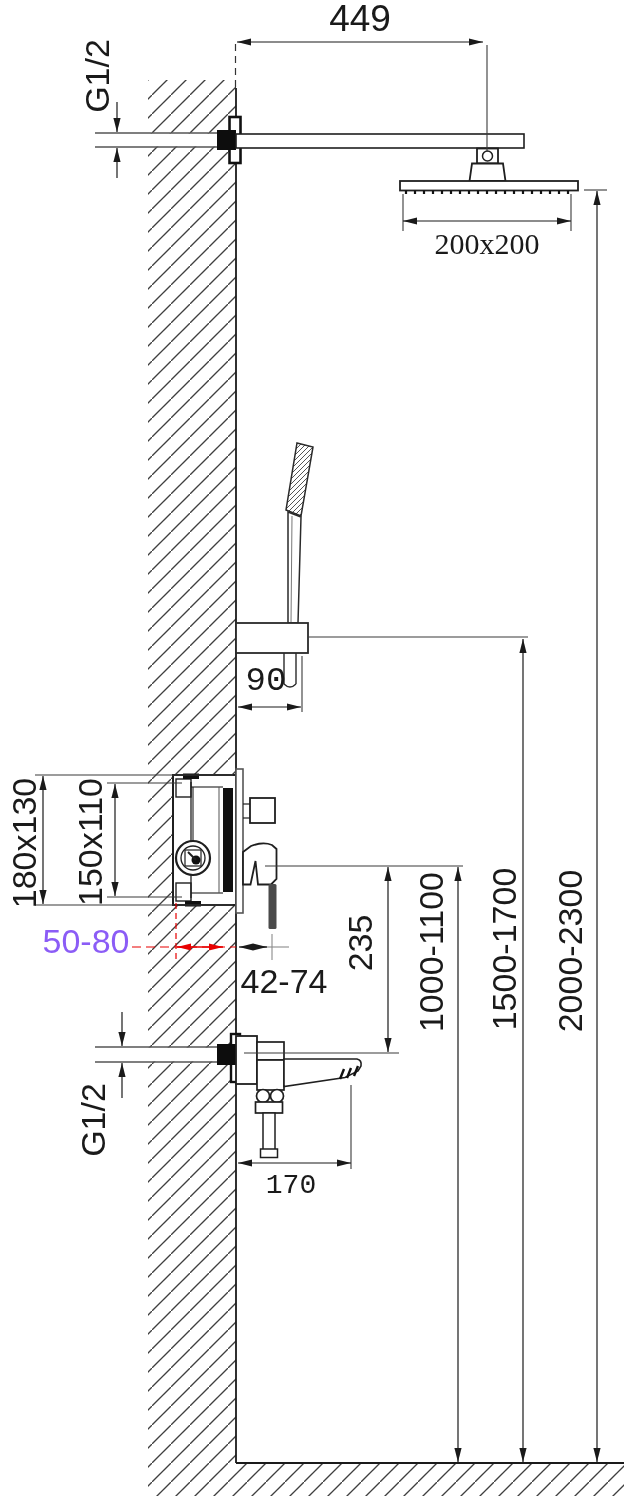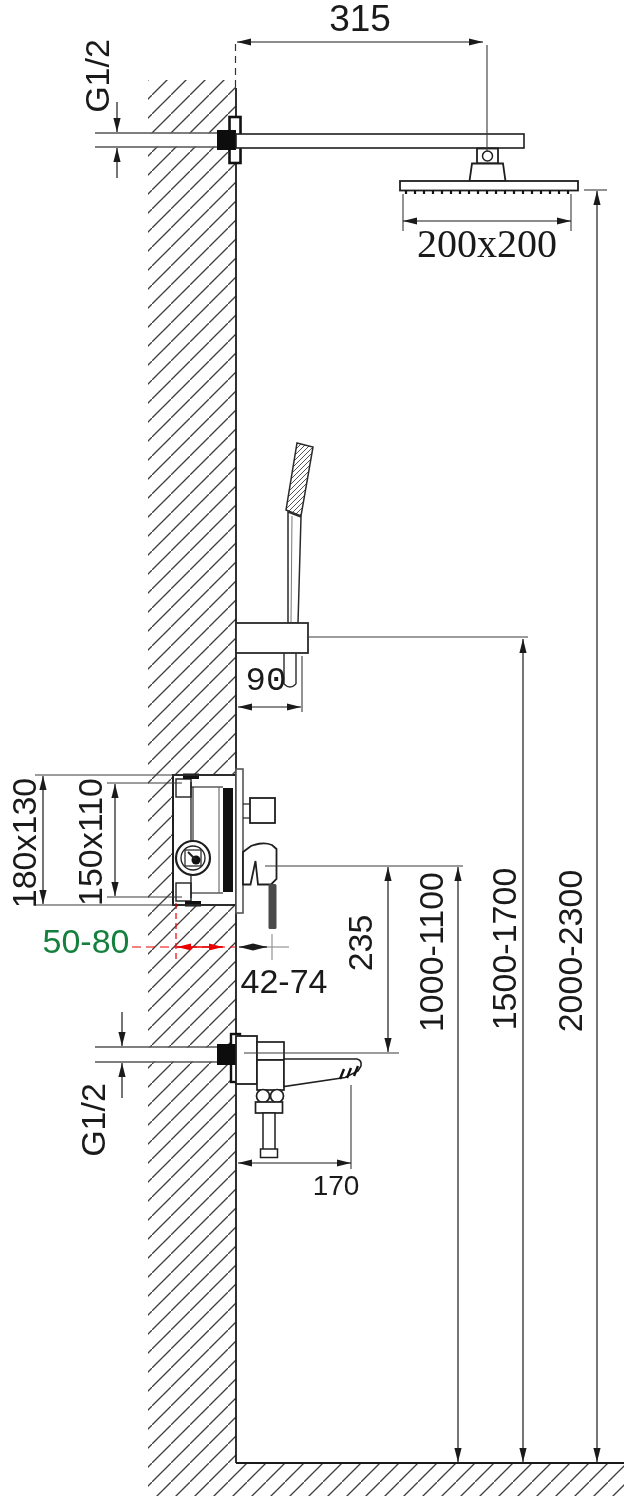--- a/index.html
+++ b/index.html
@@ -4,23 +4,23 @@
 <style>
   html,body{margin:0;padding:0;background:#ffffff;}
   #stage{position:relative;width:624px;height:1496px;background:#fff;overflow:hidden;
          font-family:"Liberation Sans", sans-serif;}
   #drawing{position:absolute;left:0;top:0;}
   .lbl{position:absolute;color:#1a1a1a;white-space:nowrap;line-height:1;
        font-family:"Liberation Sans", sans-serif;font-size:34px;}
   .ctr{transform:translate(-50%,-50%);}
   .rot{transform:translate(-50%,-50%) rotate(-90deg);}
   .big{font-size:37px;}
-  .serif{font-family:"Liberation Serif", serif;font-size:40px;}
-  .serif-sm{font-family:Liberation Sans, sans-serif;font-size:28px;margin-left:45px;}
-  .red{color:#15803d;}
+  .serif{font-family:"Liberation Serif", serif;font-size:30px;}
+  .serif-sm{font-family:Liberation Mono, monospace;font-size:28px;}
+  .red{color:#8b5cf6;}
 </style>
 </head>
 <body>
 
 <div id="stage">
 
 <svg id="drawing" width="624" height="1496" viewBox="0 0 624 1496">
   <defs>
     <pattern id="hatchWall" width="19" height="19" patternUnits="userSpaceOnUse">
       <path d="M-2,21 L21,-2" stroke="#3f3f3f" stroke-width="1.3"></path>
@@ -150,21 +150,21 @@
     <line x1="238" y1="1163" x2="351" y2="1163" marker-start="url(#ab)" marker-end="url(#ab)"></line>
   </g>
 
   <g fill="none" stroke="#e80000">
     <line x1="176" y1="903" x2="176" y2="962" stroke-width="1.2" stroke-dasharray="6 4"></line>
     <line x1="132" y1="947" x2="236" y2="947" stroke-width="1.2" stroke-dasharray="9 5"></line>
     <line x1="177" y1="947" x2="223" y2="947" stroke-width="1.4" marker-start="url(#ar)" marker-end="url(#ar)"></line>
   </g>
 </svg>
 
-<div class="lbl ctr big" style="left:360px;top:18px;">315</div>
+<div class="lbl ctr big" style="left:360px;top:18px;">449</div>
 <div class="lbl rot" style="left:97px;top:76px;">G1/2</div>
 <div class="lbl ctr serif" style="left:487px;top:244px;">200x200</div>
 <div class="lbl ctr" style="left:266px;top:681px;font-family:Liberation Mono, monospace;">90</div>
 <div class="lbl rot" style="left:24px;top:843px;">180x130</div>
 <div class="lbl rot" style="left:90px;top:842px;">150x110</div>
 <div class="lbl ctr red" style="left:86px;top:941px;">50-80</div>
 <div class="lbl ctr" style="left:284px;top:981px;text-align:center;">42-74</div>
 <div class="lbl rot" style="left:360px;top:943px;">235</div>
 <div class="lbl rot" style="left:431px;top:952px;">1000-1100</div>
 <div class="lbl rot" style="left:504px;top:949px;">1500-1700</div>

